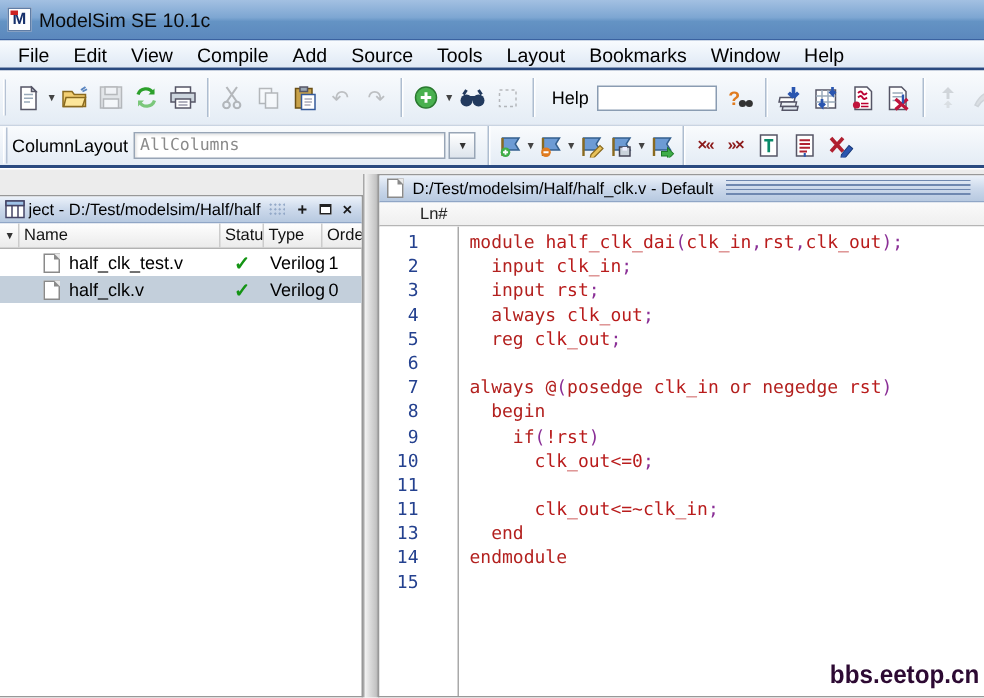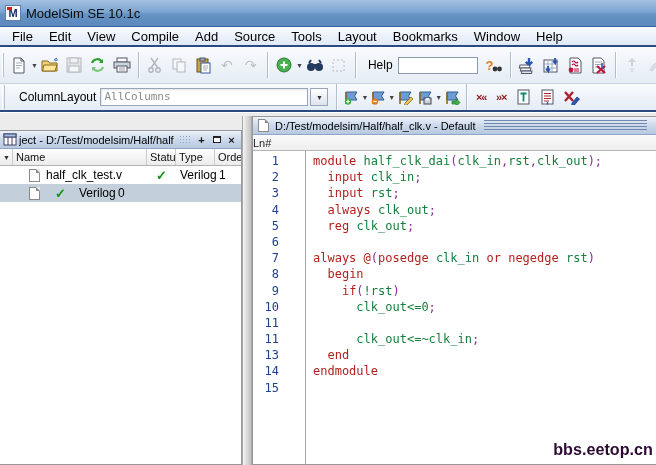--- a/index.html
+++ b/index.html
@@ -31,21 +31,21 @@
   .tbtn.small{min-width:20px}
   .caret{font-size:7px;color:#444;margin-left:0px;flex:0 0 auto}
   .disabled{opacity:.42;filter:grayscale(.9)}
   .glyph{font-size:14px;line-height:1}
   .glyph.gray{color:#777}
   .help-label{font-size:12px;margin:0 5px 0 8px}
   .help-input{width:80px;height:17px;border:1px solid #8a9cb2;background:#fff;font-size:11px;padding:0 2px}
   .xred{color:#8b1a1a;font-weight:bold;font-size:11px;letter-spacing:-1px}
 
   
-  .cl-label{font-size:12px;margin:0 4px 0 11px}
+  .cl-label{font-size:12px;margin:0 4px 0 0}
   .combo-field{width:208px;height:18px;border:1px solid #98a5b6;background:#fff;color:#8a8a8a;
                font-family:"DejaVu Sans Mono",monospace;font-size:11px;padding:1px 3px;
                box-shadow:inset 1px 1px 2px rgba(0,0,0,.12);overflow:hidden;white-space:nowrap}
   .combo-btn{width:18px;height:18px;border:1px solid #98a5b6;background:linear-gradient(#fff,#dde4ec);
              margin-left:2px;display:flex;align-items:center;justify-content:center;font-size:7px;color:#333}
 
   
   .main{position:absolute;top:113px;bottom:0;left:0;right:0;background:#ececec;display:flex}
   .left-panel{width:242px;margin-top:17px;background:#fff;border:1px solid #989898;border-left:none;
               display:flex;flex-direction:column}
@@ -81,30 +81,30 @@
   .doc-ico::after{content:"";position:absolute;top:-1px;right:-1px;border-style:solid;border-width:0 4px 4px 0;
                   border-color:#fff #fff #8a8a8a #8a8a8a;border-color:transparent #e9e9e9 #8a8a8a transparent}
   .rname{width:101px;overflow:hidden}
   .rstatus{width:29px;text-align:center;color:#149414;font-weight:bold;font-size:13px}
   .rtype{width:39px;padding-left:4px}
   .rorder{flex:1;padding-left:4px}
 
   
   .ln-header{height:16px;flex:0 0 auto;background:linear-gradient(#fafafa,#efefef);
              border-bottom:1px solid #b5b5b5;font-size:11px;color:#222;display:flex;align-items:center}
-  .ln-header span{padding-left:0}
+  .ln-header span{padding-left:27px}
   .code-wrap{flex:1;position:relative;overflow:hidden;background:#fff}
   .vline{position:absolute;left:52px;top:0;bottom:0;width:1px;background:#a9a9a9}
   .code-lines{position:absolute;left:0;top:2px;right:0;font-family:"DejaVu Sans Mono","Liberation Mono",monospace;
               font-size:12px}
   .cl{display:flex;height:16.2px;line-height:16.2px;white-space:pre}
   .ln{width:26px;text-align:right;color:#24418f;flex:0 0 auto}
   .ct{padding-left:34px}
   .tk-k{color:#b3211f}
-  .tk-i{color:#15803d}
+  .tk-i{color:#b91c1c}
   .tk-p{color:#8a2f96}
   .tk-t{color:#222}
 
   .watermark{position:absolute;right:3px;bottom:5px;font-size:17px;font-weight:bold;color:#2d0a33;
              font-family:"Liberation Sans",sans-serif;transform:scaleX(.95);transform-origin:right}
 
   svg{display:block}
 </style>
 </head>
 <body>
@@ -414,20 +414,21 @@
     <div id="project-rows">
         <div class="prow">
           <span class="doc-ico"></span>
           <span class="rname">half_clk_test.v</span>
           <span class="rstatus">✓</span>
           <span class="rtype">Verilog</span>
           <span class="rorder">1</span>
         </div>
         <div class="prow selected">
           <span class="doc-ico"></span>
+          <span class="rname">half_clk.v</span>
           <span class="rstatus">✓</span>
           <span class="rtype">Verilog</span>
           <span class="rorder">0</span>
         </div>
       </div>
   </div>
 
   <div class="splitter"></div>
 
   <div class="right-panel">

